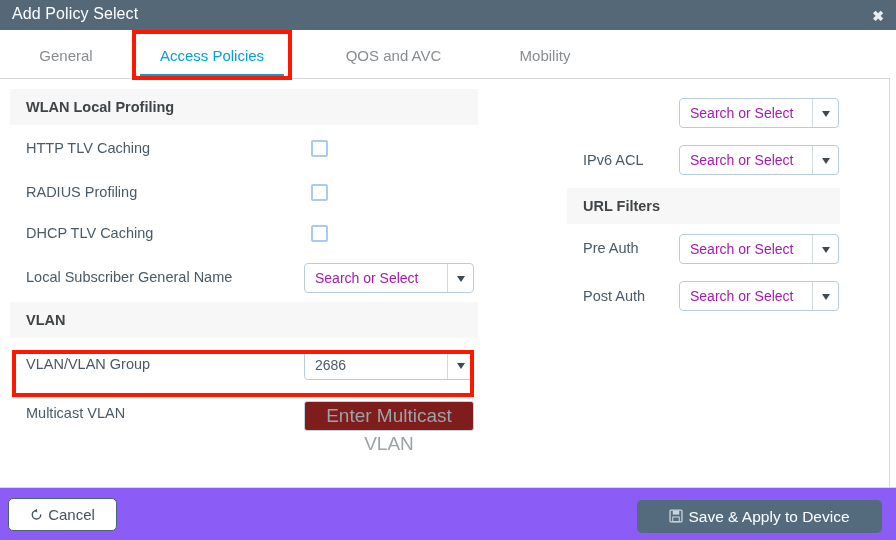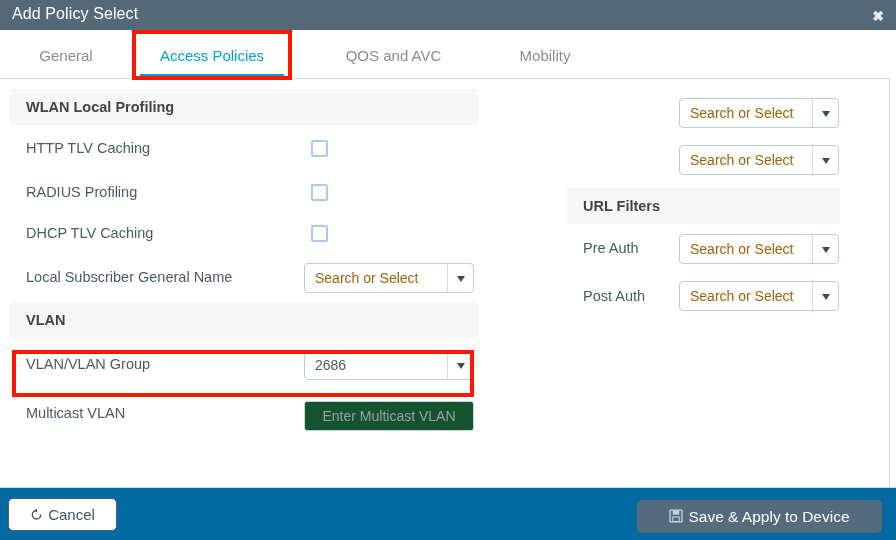--- a/index.html
+++ b/index.html
@@ -152,21 +152,21 @@
     cursor: pointer;
     display: flex;
     align-items: stretch;
     overflow: hidden;
   }
   .combo .field {
     flex: 1 1 auto;
     font-size: 14px;
     line-height: 28px;
     padding-left: 10px;
-    color: #a16207;
+    color: #a21caf;
     white-space: nowrap;
     overflow: hidden;
     text-overflow: ellipsis;
   }
   .combo .field.filled { color: #4a5a66; }
   .combo .arrow {
     flex: 0 0 25px;
     border-left: 1px solid #cfdbe3;
     position: relative;
   }
@@ -178,35 +178,35 @@
     border-left: 4.5px solid transparent;
     border-right: 4.5px solid transparent;
     border-top: 6px solid #3d4a54;
   }
 
   .textinput {
     position: absolute;
     height: 30px;
     border: 1px solid #c8d4dc;
     border-radius: 3px;
-    background: #14532d;
-    box-sizing: border-box;
-    font-size: 14px;
+    background: #7f1d1d;
+    box-sizing: border-box;
+    font-size: 19px;
     line-height: 28px;
     text-align: center;
     color: #9aa3a9;
     cursor: text;
   }
 
   
   .footer {
     position: absolute;
     left: 0; top: 487px;
     width: 896px; height: 53px;
-    background: #0369a1;
+    background: #8b5cf6;
     border-top: 1px solid #d6d6d6;
     box-sizing: border-box;
   }
   .btn-cancel {
     position: absolute;
     left: 8px; top: 10px;
     width: 109px; height: 33px;
     border: 1px solid #4c6175;
     border-radius: 5px;
     background: #ffffff;
@@ -302,20 +302,21 @@
 
 
       <div class="row" style="height:48px;">
         <div class="combo" style="left:112px;top:9px;width:160px;">
           <div class="field">Search or Select</div>
           <div class="arrow"></div>
         </div>
       </div>
 
       <div class="row" style="height:47px;">
+        <div class="row-label" style="height:47px;line-height:47px;">IPv6 ACL</div>
         <div class="combo" style="left:112px;top:8px;width:160px;">
           <div class="field">Search or Select</div>
           <div class="arrow"></div>
         </div>
       </div>
 
       <div class="section-head" style="margin-top:4px;">URL Filters</div>
 
       <div class="row" style="height:49px;">
         <div class="row-label" style="height:49px;line-height:49px;">Pre Auth</div>

